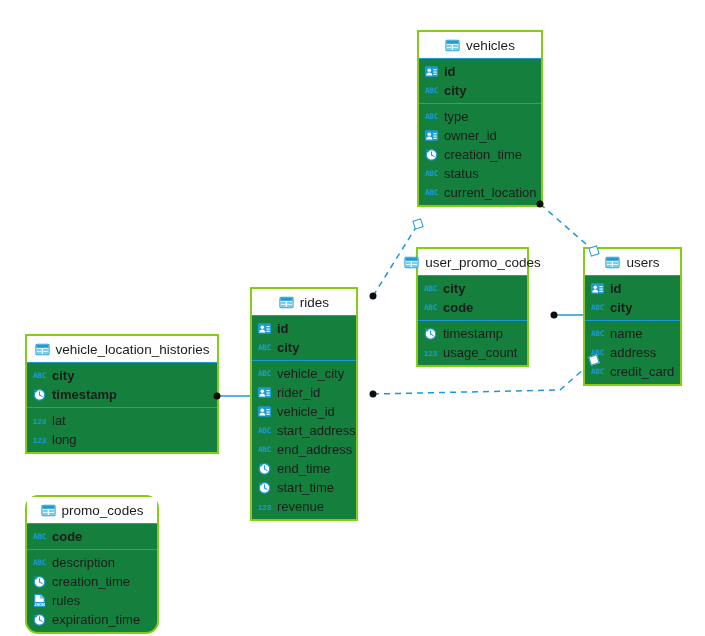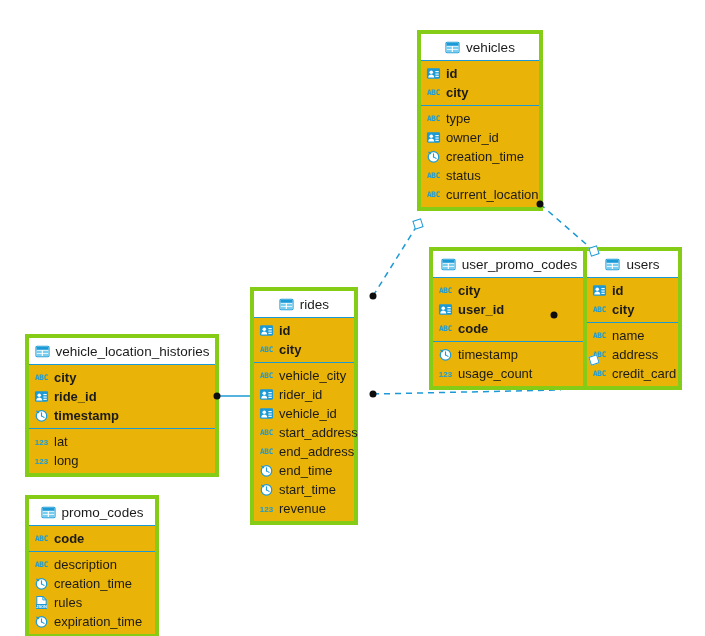--- a/index.html
+++ b/index.html
@@ -5,22 +5,22 @@
   html,body{margin:0;padding:0;}
   body{
     width:705px;height:636px;position:relative;background:#ffffff;
     font-family:"Liberation Sans",sans-serif;
     -webkit-font-smoothing:antialiased;
   }
   #canvas{position:absolute;inset:0;width:705px;height:636px;overflow:hidden;}
   #edges{position:absolute;left:0;top:0;width:705px;height:636px;pointer-events:none;}
 
   .table-node{
-    position:absolute;background:#eab308;
-    border:4px solid #84cc16;
+    position:absolute;background:#15803d;
+    border:2px solid #84cc16;
     box-sizing:border-box;
   }
   .tbl-header{
     height:26px;display:flex;align-items:center;justify-content:center;
     gap:6px;border-bottom:1.5px solid #1c9ad6;background:#fff;
     font-size:13.5px;color:#1b1b1b;padding:0 6px;
   }
   .tbl-section{padding:3px 0 3px 0;}
   .tbl-section + .tbl-section{border-top:1.5px solid #1c9ad6;}
   .col-row{
@@ -115,52 +115,41 @@
           <span class="col-name">status</span>
         </div>
         <div class="col-row">
           <svg viewBox="0 0 16 16" class="col-ico">
             <text x="8" y="11" text-anchor="middle" font-size="8.2" font-family="&quot;DejaVu Sans Mono&quot;,monospace" font-weight="bold" fill="#1c9ad6" letter-spacing="-0.3">ABC</text>
           </svg>
           <span class="col-name">current_location</span>
         </div>
       </div>
     </div>
-    <div class="table-node" style="left: 429px; top: 247px; width: 160px;">
+    <div class="table-node" style="left: 416px; top: 247px; width: 113px;">
       <div class="tbl-header">
         <svg viewBox="0 0 16 16" class="col-ico">
           <rect x="1" y="2.5" width="14" height="11" rx="1.2" fill="#ffffff" stroke="#1c9ad6" stroke-width="1.1"></rect>
           <rect x="1.6" y="3.1" width="12.8" height="3.1" fill="#1c9ad6"></rect>
           <rect x="1.6" y="7.1" width="5.6" height="2.6" fill="#79cdee"></rect>
           <rect x="8.4" y="7.1" width="6" height="2.6" fill="#79cdee"></rect>
           <rect x="1.6" y="10.5" width="5.6" height="2.4" fill="#79cdee"></rect>
           <rect x="8.4" y="10.5" width="6" height="2.4" fill="#79cdee"></rect>
         </svg>
         <span>user_promo_codes</span>
       </div>
       <div class="tbl-section">
         <div class="col-row pk">
           <svg viewBox="0 0 16 16" class="col-ico">
             <text x="8" y="11" text-anchor="middle" font-size="8.2" font-family="&quot;DejaVu Sans Mono&quot;,monospace" font-weight="bold" fill="#1c9ad6" letter-spacing="-0.3">ABC</text>
           </svg>
           <span class="col-name">city</span>
         </div>
         <div class="col-row pk">
           <svg viewBox="0 0 16 16" class="col-ico">
-            <rect x="1" y="2.5" width="14" height="11" rx="1.4" fill="#1c9ad6"></rect>
-            <circle cx="5.6" cy="6.6" r="1.9" fill="#ffffff"></circle>
-            <path d="M2.4 12.2c0-1.9 1.5-3.1 3.2-3.1s3.2 1.2 3.2 3.1z" fill="#ffffff"></path>
-            <rect x="10" y="5.4" width="3.6" height="1.2" fill="#ffffff"></rect>
-            <rect x="10" y="8" width="3.6" height="1.2" fill="#ffffff"></rect>
-            <rect x="10" y="10.4" width="3.6" height="1.2" fill="#ffffff"></rect>
-          </svg>
-          <span class="col-name">user_id</span>
-        </div>
-        <div class="col-row pk">
-          <svg viewBox="0 0 16 16" class="col-ico">
             <text x="8" y="11" text-anchor="middle" font-size="8.2" font-family="&quot;DejaVu Sans Mono&quot;,monospace" font-weight="bold" fill="#1c9ad6" letter-spacing="-0.3">ABC</text>
           </svg>
           <span class="col-name">code</span>
         </div>
       </div>
       <div class="tbl-section">
         <div class="col-row">
           <svg viewBox="0 0 16 16" class="col-ico">
             <circle cx="8" cy="8.4" r="5.6" fill="#ffffff" stroke="#1c9ad6" stroke-width="1.3"></circle>
             <path d="M8 8.4 L8 5.2" stroke="#1c9ad6" stroke-width="1.2" stroke-linecap="round"></path>
@@ -341,31 +330,20 @@
       </div>
       <div class="tbl-section">
         <div class="col-row pk">
           <svg viewBox="0 0 16 16" class="col-ico">
             <text x="8" y="11" text-anchor="middle" font-size="8.2" font-family="&quot;DejaVu Sans Mono&quot;,monospace" font-weight="bold" fill="#1c9ad6" letter-spacing="-0.3">ABC</text>
           </svg>
           <span class="col-name">city</span>
         </div>
         <div class="col-row pk">
           <svg viewBox="0 0 16 16" class="col-ico">
-            <rect x="1" y="2.5" width="14" height="11" rx="1.4" fill="#1c9ad6"></rect>
-            <circle cx="5.6" cy="6.6" r="1.9" fill="#ffffff"></circle>
-            <path d="M2.4 12.2c0-1.9 1.5-3.1 3.2-3.1s3.2 1.2 3.2 3.1z" fill="#ffffff"></path>
-            <rect x="10" y="5.4" width="3.6" height="1.2" fill="#ffffff"></rect>
-            <rect x="10" y="8" width="3.6" height="1.2" fill="#ffffff"></rect>
-            <rect x="10" y="10.4" width="3.6" height="1.2" fill="#ffffff"></rect>
-          </svg>
-          <span class="col-name">ride_id</span>
-        </div>
-        <div class="col-row pk">
-          <svg viewBox="0 0 16 16" class="col-ico">
             <circle cx="8" cy="8.4" r="5.6" fill="#ffffff" stroke="#1c9ad6" stroke-width="1.3"></circle>
             <path d="M8 8.4 L8 5.2" stroke="#1c9ad6" stroke-width="1.2" stroke-linecap="round"></path>
             <path d="M8 8.4 L10.7 10.0" stroke="#1c9ad6" stroke-width="1.2" stroke-linecap="round"></path>
             <path d="M3.0 3.4 L5.0 5.0" stroke="#1c9ad6" stroke-width="1.3" stroke-linecap="round"></path>
           </svg>
           <span class="col-name">timestamp</span>
         </div>
       </div>
       <div class="tbl-section">
         <div class="col-row">
@@ -375,21 +353,21 @@
           <span class="col-name">lat</span>
         </div>
         <div class="col-row">
           <svg viewBox="0 0 16 16" class="col-ico">
             <text x="8" y="11.6" text-anchor="middle" font-size="8.6" font-family="&quot;Liberation Sans&quot;,sans-serif" font-weight="bold" fill="#1c9ad6">123</text>
           </svg>
           <span class="col-name">long</span>
         </div>
       </div>
     </div>
-    <div class="table-node" style="left: 25px; top: 495px; width: 134px;">
+    <div class="table-node" style="left: 25px; top: 495px; width: 134px; border-radius: 13px;">
       <div class="tbl-header">
         <svg viewBox="0 0 16 16" class="col-ico">
           <rect x="1" y="2.5" width="14" height="11" rx="1.2" fill="#ffffff" stroke="#1c9ad6" stroke-width="1.1"></rect>
           <rect x="1.6" y="3.1" width="12.8" height="3.1" fill="#1c9ad6"></rect>
           <rect x="1.6" y="7.1" width="5.6" height="2.6" fill="#79cdee"></rect>
           <rect x="8.4" y="7.1" width="6" height="2.6" fill="#79cdee"></rect>
           <rect x="1.6" y="10.5" width="5.6" height="2.4" fill="#79cdee"></rect>
           <rect x="8.4" y="10.5" width="6" height="2.4" fill="#79cdee"></rect>
         </svg>
         <span>promo_codes</span>

